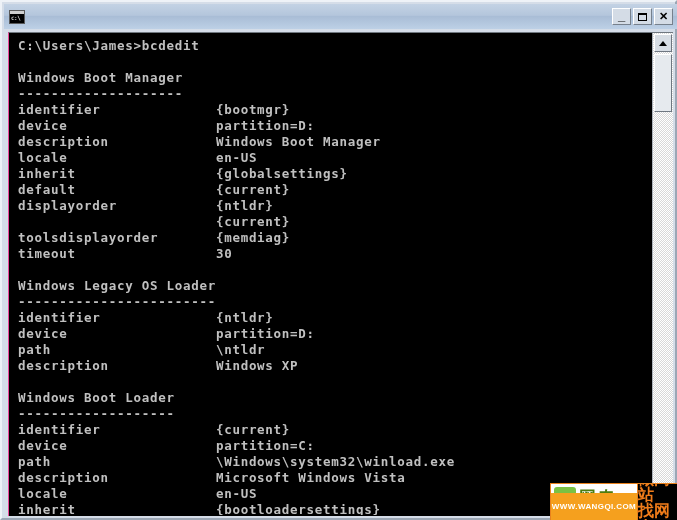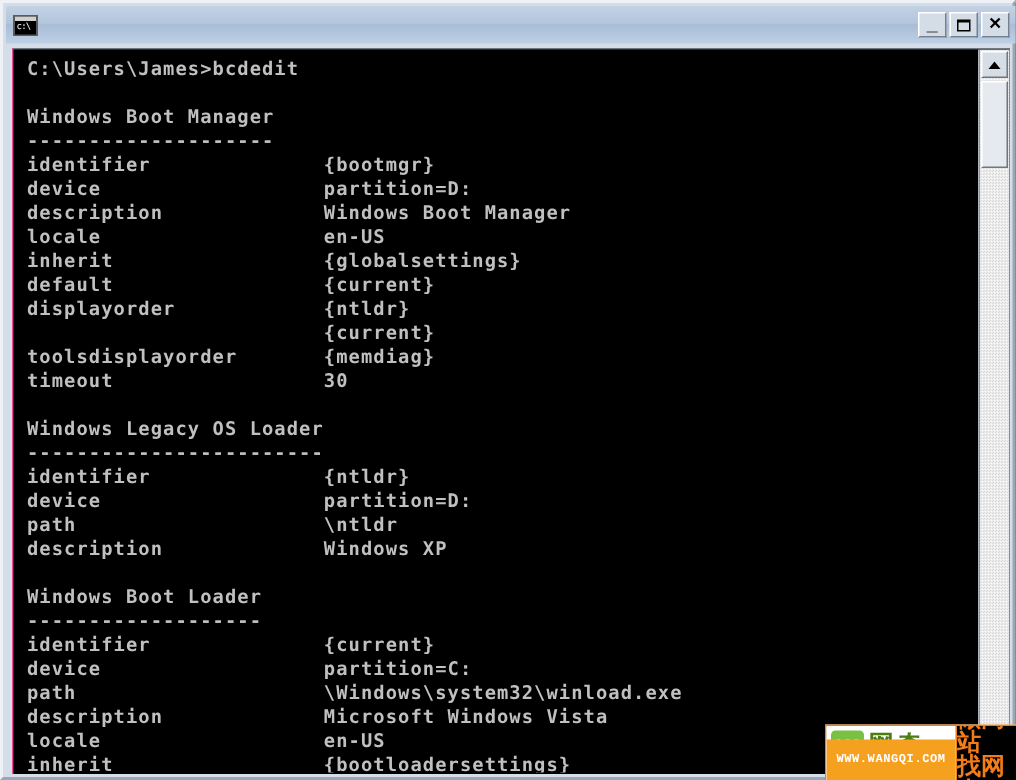--- a/index.html
+++ b/index.html
@@ -145,21 +145,21 @@
   #wm-swoosh{
     position:absolute;left:0;top:18px;width:86px;height:10px;
     background:#8cc63f;
     border-radius:50% 50% 45% 45% / 90% 90% 30% 30%;
     opacity:.85;
   }
   #wm-url{
     position:absolute;left:0;bottom:0;width:86px;height:28px;
     background:#f5a01e;
     color:#fff;
-    font-family:Liberation Mono, monospace;
+    font-family:Liberation Sans, sans-serif;
     font-size:8px;font-weight:bold;
     letter-spacing:.4px;
     display:flex;align-items:center;justify-content:center;
     line-height:1;
   }
   #wm-right{
     flex:1 1 auto;background:#000000;
     border-left:1px solid #e8821e;
     display:flex;flex-direction:column;align-items:center;justify-content:center;
     font-family:"DejaVu Sans", sans-serif;

